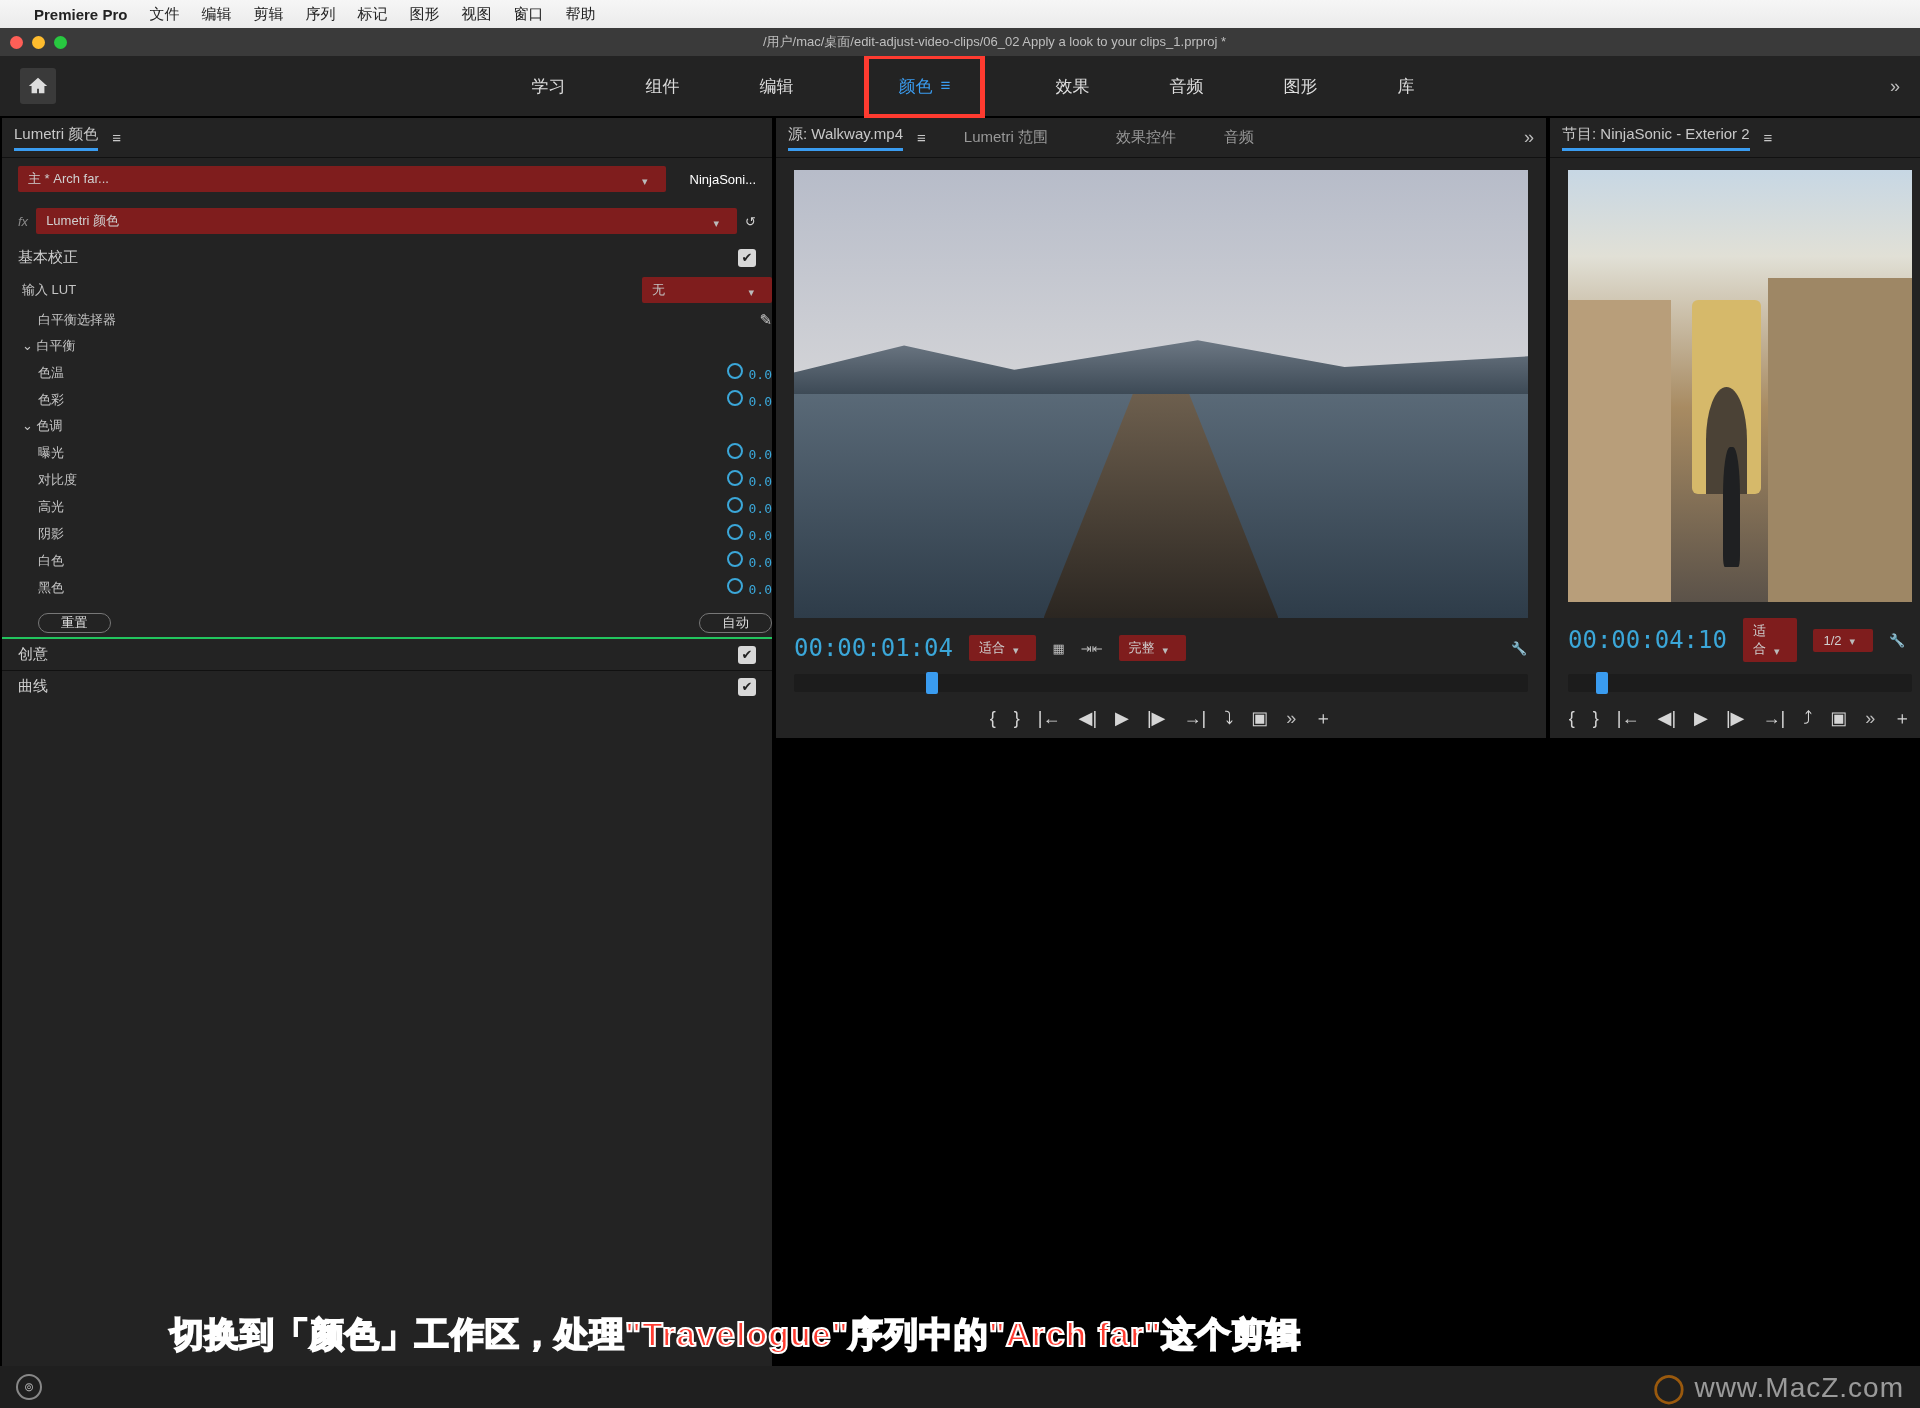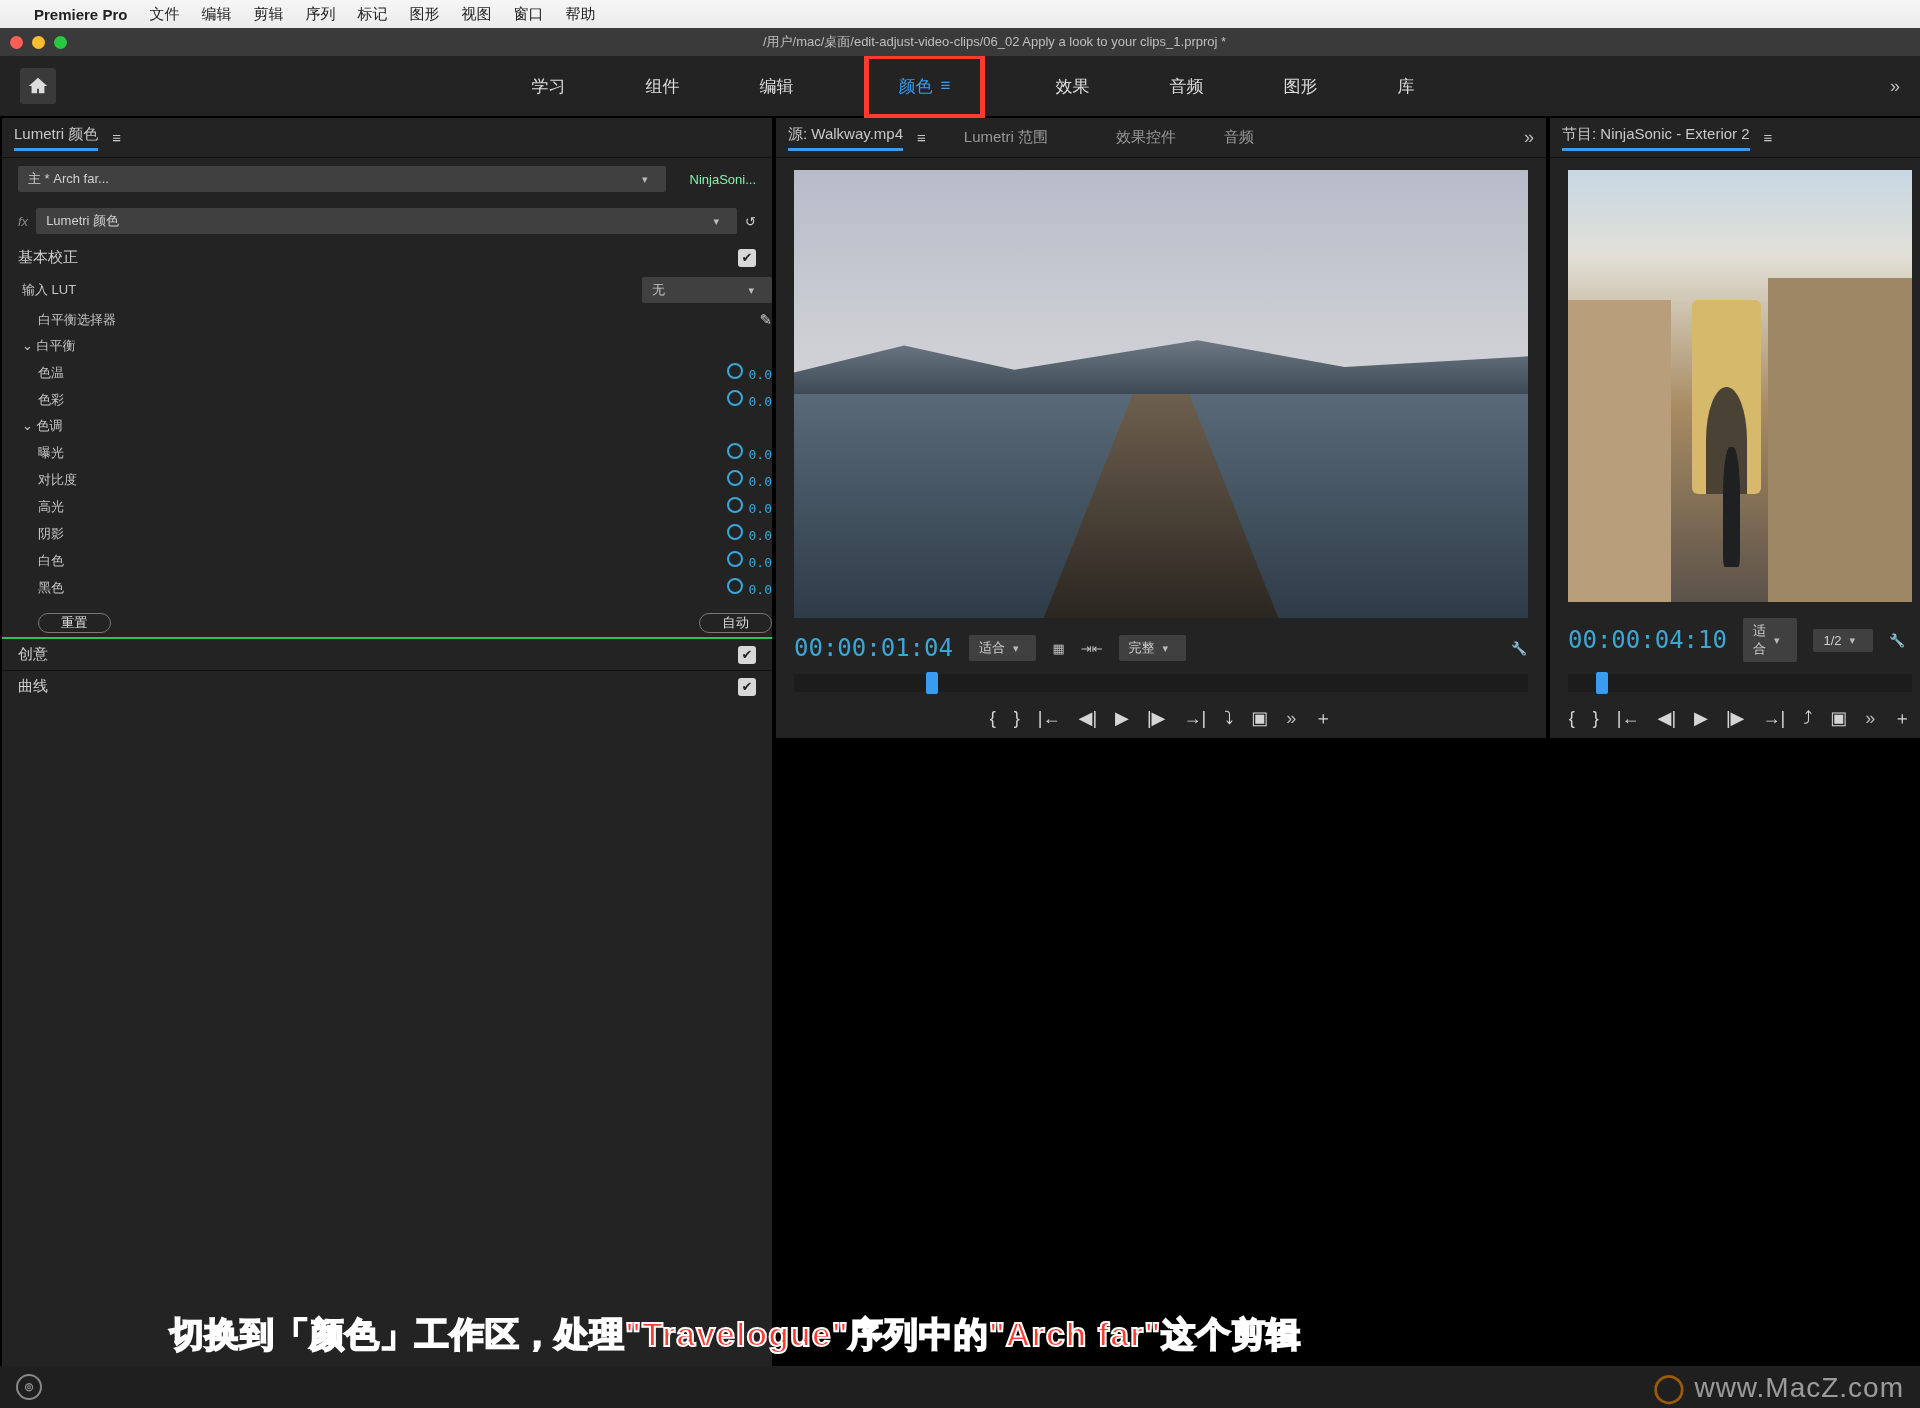--- a/index.html
+++ b/index.html
@@ -33,21 +33,21 @@
   .sky2{background:linear-gradient(#c7d7e4 0%,#e1e0d6 20%,#a88b62 55%,#5b5249 100%);}
   .pier{position:absolute;bottom:0;left:34%;width:32%;height:50%;background:linear-gradient(#6d5f4e,#2b2621);clip-path:polygon(38% 0,62% 0,100% 100%,0 100%);}
   .mtn{position:absolute;left:0;right:0;top:38%;height:12%;background:linear-gradient(#6d7884,#3d4a56); clip-path:polygon(0 60%,15% 10%,30% 55%,55% 0,75% 50%,100% 30%,100% 100%,0 100%);}
   .street-l{position:absolute;left:0;top:30%;width:30%;height:70%;background:#b89e7a;}
   .street-r{position:absolute;right:0;top:25%;width:42%;height:75%;background:#9e8765;}
   .arch{position:absolute;left:36%;top:30%;width:20%;height:45%;background:#d6b96a;border-radius:6px;}
   .arch::after{content:"";position:absolute;bottom:0;left:20%;width:60%;height:55%;background:#4b4236;border-radius:50% 50% 0 0;}
   .person{position:absolute;left:45%;bottom:8%;width:5%;height:28%;background:#1f2022;border-radius:40% 40% 10% 10%;}
   .tc-row{ display:flex; align-items:center; gap:16px; margin:6px 0;}
   .tc{ color:#3ba7d9; font-size:24px; font-family:monospace;}
-  .drop{ background:#404040; padding:4px 18px 4px 10px; border-radius:2px; display:flex; align-items:center; gap:8px; position:relative;}
+  .drop{ background:#7f1d1d; padding:4px 18px 4px 10px; border-radius:2px; display:flex; align-items:flex-end; gap:8px; position:relative;}
   .drop::after{content:"▾"; color:#bbb; margin-left:auto; font-size:11px;}
   .ruler{height:18px;background:#1c1c1c;margin:6px 0;position:relative;border-radius:2px;}
   .playhead{position:absolute;top:-2px;width:12px;height:22px;background:#3a9cf0;border-radius:2px;}
   .transport{ display:flex; align-items:center; justify-content:center; gap:18px; margin-top:8px; color:#d5d5d5;}
   .transport span{ font-size:18px;}
   
   .lumetri{ grid-row:1 / span 2;}
   .lum-row{ display:flex; align-items:center; justify-content:space-between; padding:8px 16px;}
   .lum-h{ display:flex; align-items:center; justify-content:space-between; font-size:15px; padding:6px 16px;}
   .lum-sub{ padding:4px 0 4px 20px; display:flex; align-items:center; justify-content:space-between; color:#c5c5c5;}
@@ -214,21 +214,21 @@
 
   <div class="panel lumetri">
     <div class="panel-head">
       <span class="tab-u">Lumetri 颜色</span>
       <span>≡</span>
     </div>
     <div class="lum-row">
       <span class="drop" style="flex:1">
           <span>主 * Arch far...</span>
         </span>
-      <span style="color:#86efac;margin-left:24px">NinjaSoni...</span>
+      <span style="color:#ffffff;margin-left:24px">NinjaSoni...</span>
     </div>
     <div class="lum-row">
       <span style="color:#888;font-style:italic">fx</span>
       <span class="drop" style="flex:1;margin-left:8px">
           <span>Lumetri 颜色</span>
         </span>
       <span style="margin-left:8px">↺</span>
     </div>
     <div class="lum-h">
       <span>基本校正</span>

